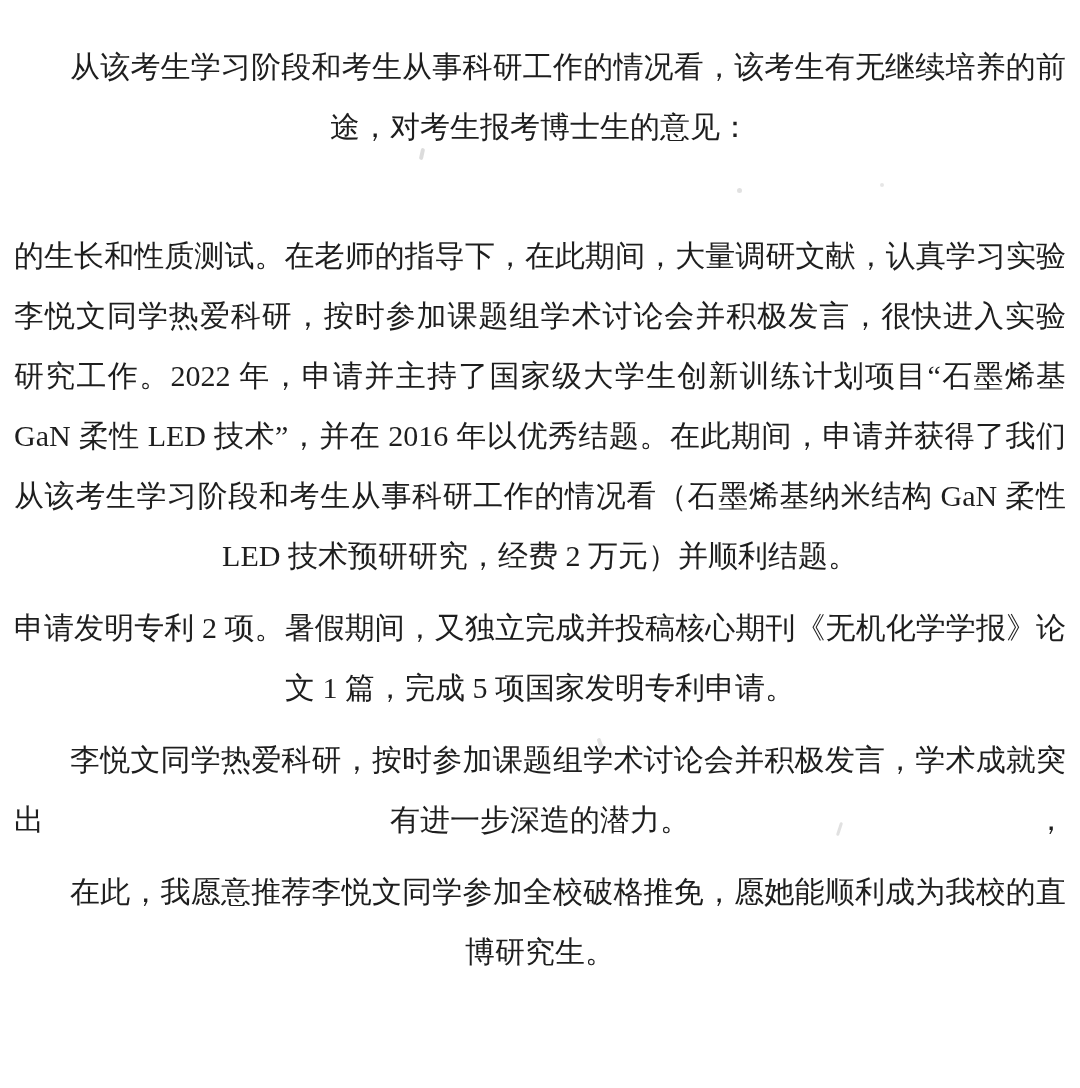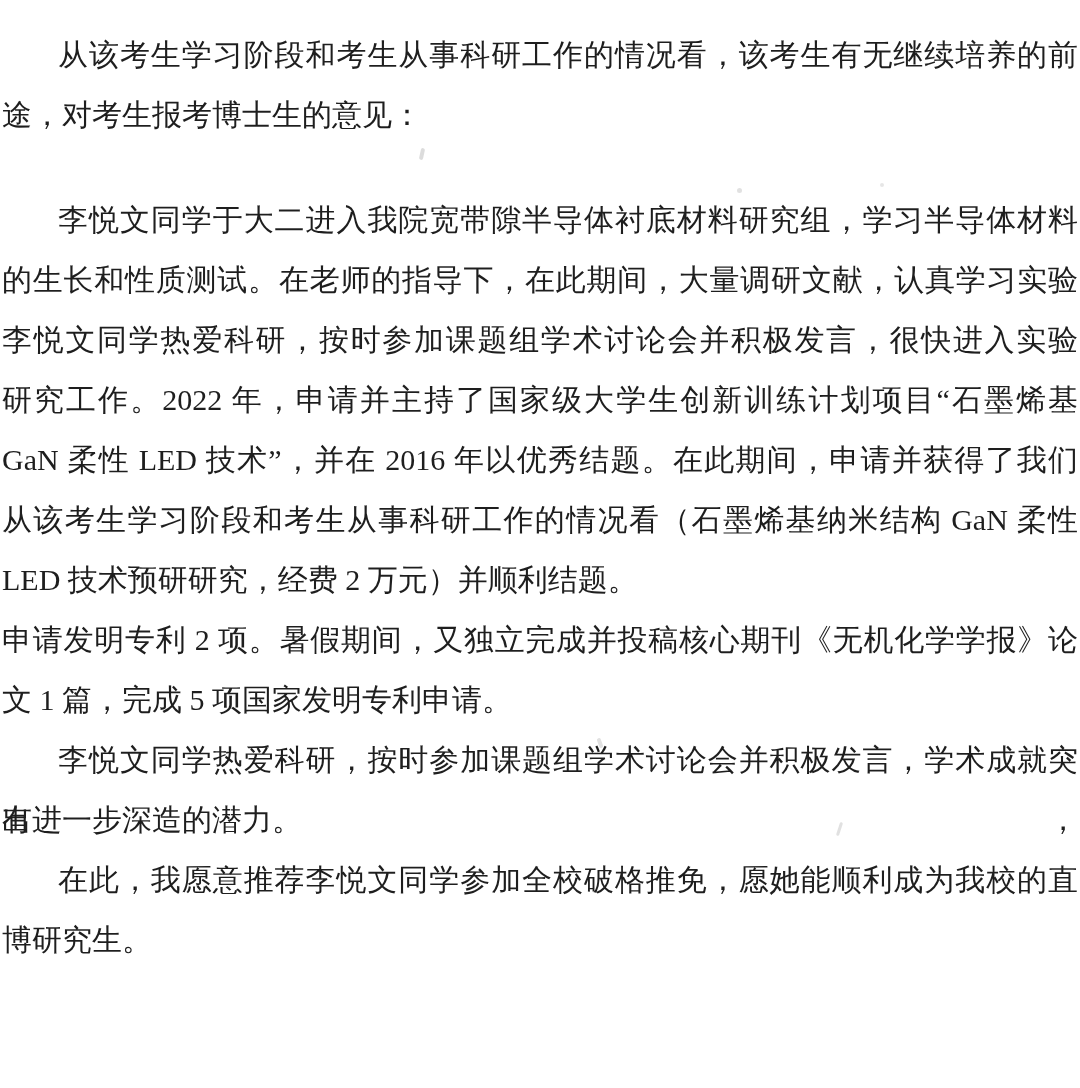--- a/index.html
+++ b/index.html
@@ -13,26 +13,26 @@
   .page {
     position: relative;
     width: 1080px;
     height: 1088px;
     box-sizing: border-box;
     padding: 25px 2px 0 2px;
     background: #ffffff;
     font-family: "Liberation Serif", "DejaVu Serif", serif;
     color: #1e1e1e;
   }
-  .para { margin: 0; padding: 0; }
+  .para { margin: 12px; padding: 0; }
   .line {
     font-size: 30px;
     line-height: 60px;
     height: 60px;
-    text-align: left;
+    text-align: center;
     -webkit-font-smoothing: antialiased;
   }
   .fill {
     text-align: justify;
     text-align-last: justify;
   }
   .indent { text-indent: 56px; }
   .spacer { height: 45px; }
 
   
@@ -54,21 +54,20 @@
 <div class="page">
 
   <div class="para">
     <div class="line indent fill">从该考生学习阶段和考生从事科研工作的情况看，该考生有无继续培养的前</div>
     <div class="line">途，对考生报考博士生的意见：</div>
   </div>
 
   <div class="spacer"></div>
 
   <div class="para">
-    <div class="line indent fill">李悦文同学于大二进入我院宽带隙半导体衬底材料研究组，学习半导体材料</div>
     <div class="line fill">的生长和性质测试。在老师的指导下，在此期间，大量调研文献，认真学习实验</div>
     <div class="line fill">李悦文同学热爱科研，按时参加课题组学术讨论会并积极发言，很快进入实验</div>
     <div class="line fill">研究工作。2022 年，申请并主持了国家级大学生创新训练计划项目“石墨烯基</div>
     <div class="line fill">GaN 柔性 LED 技术”，并在 2016 年以优秀结题。在此期间，申请并获得了我们</div>
     <div class="line fill">从该考生学习阶段和考生从事科研工作的情况看（石墨烯基纳米结构 GaN 柔性</div>
     <div class="line">LED 技术预研研究，经费 2 万元）并顺利结题。</div>
   </div>
 
   <div class="para">
     <div class="line fill">申请发明专利 2 项。暑假期间，又独立完成并投稿核心期刊《无机化学学报》论</div>

